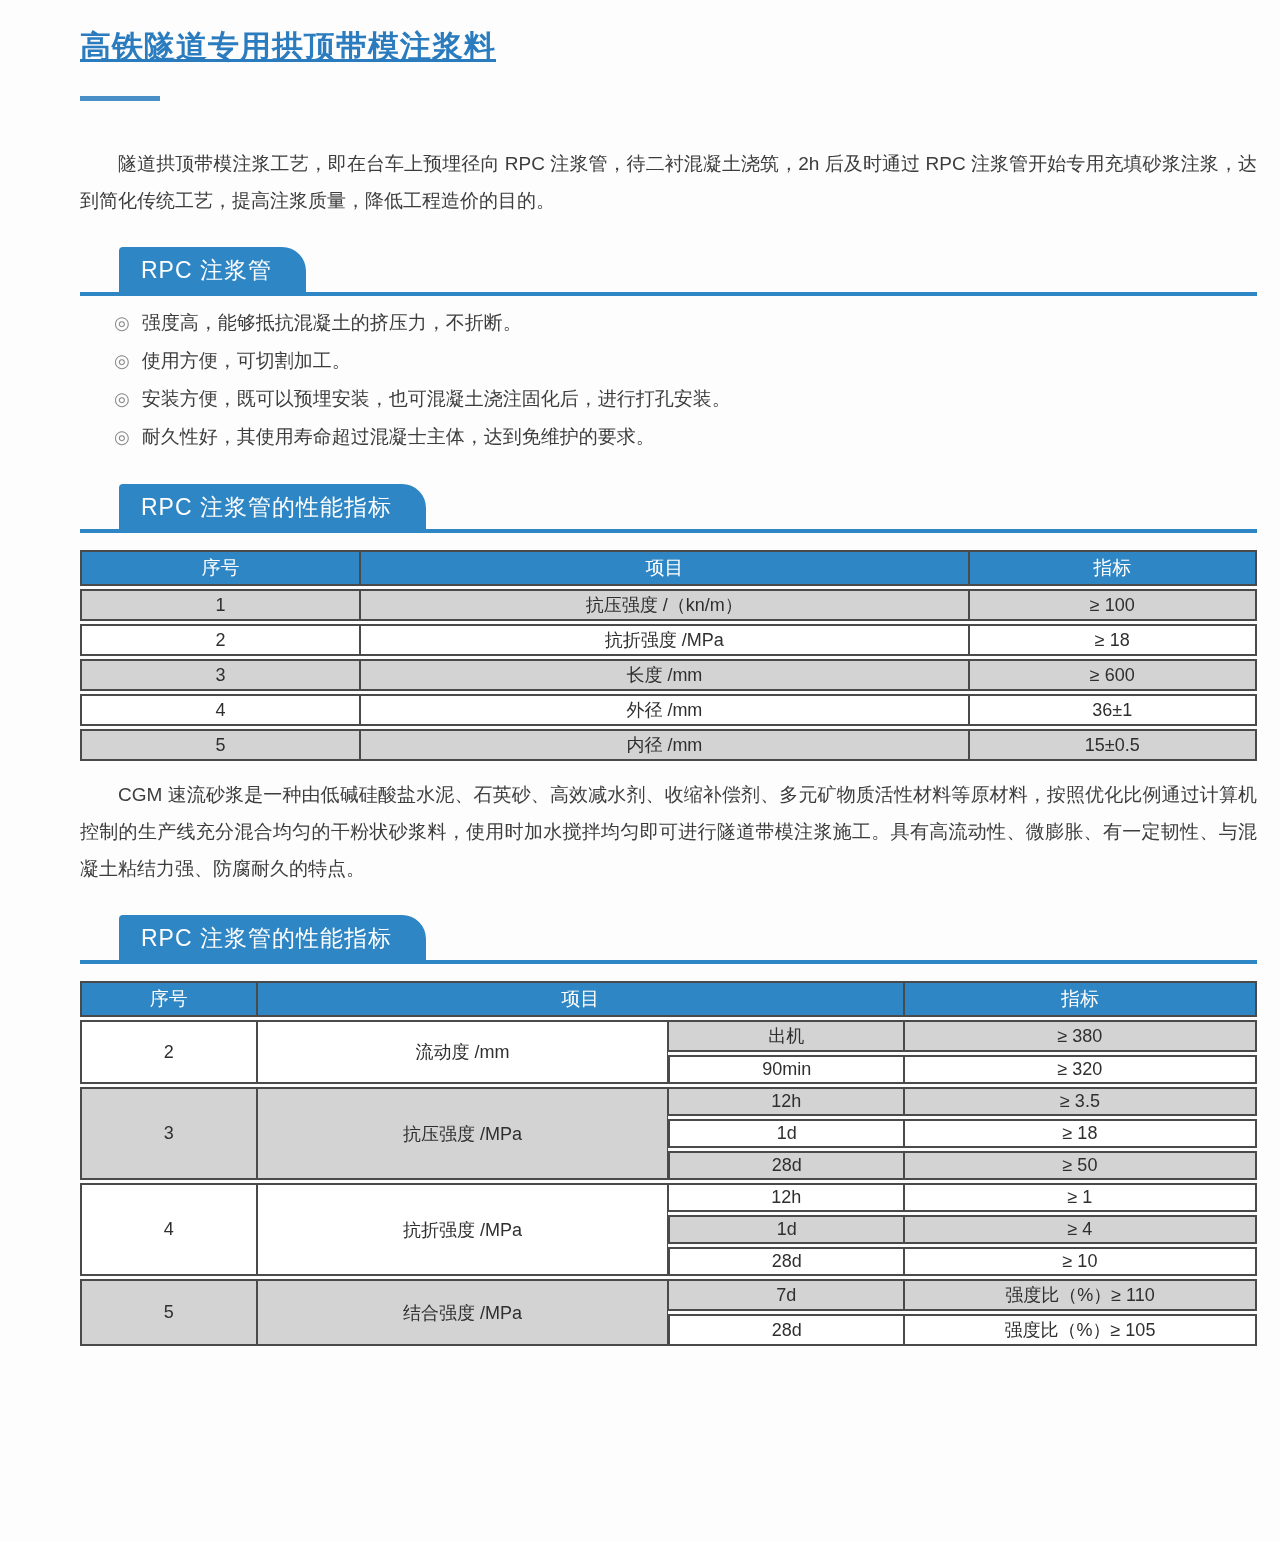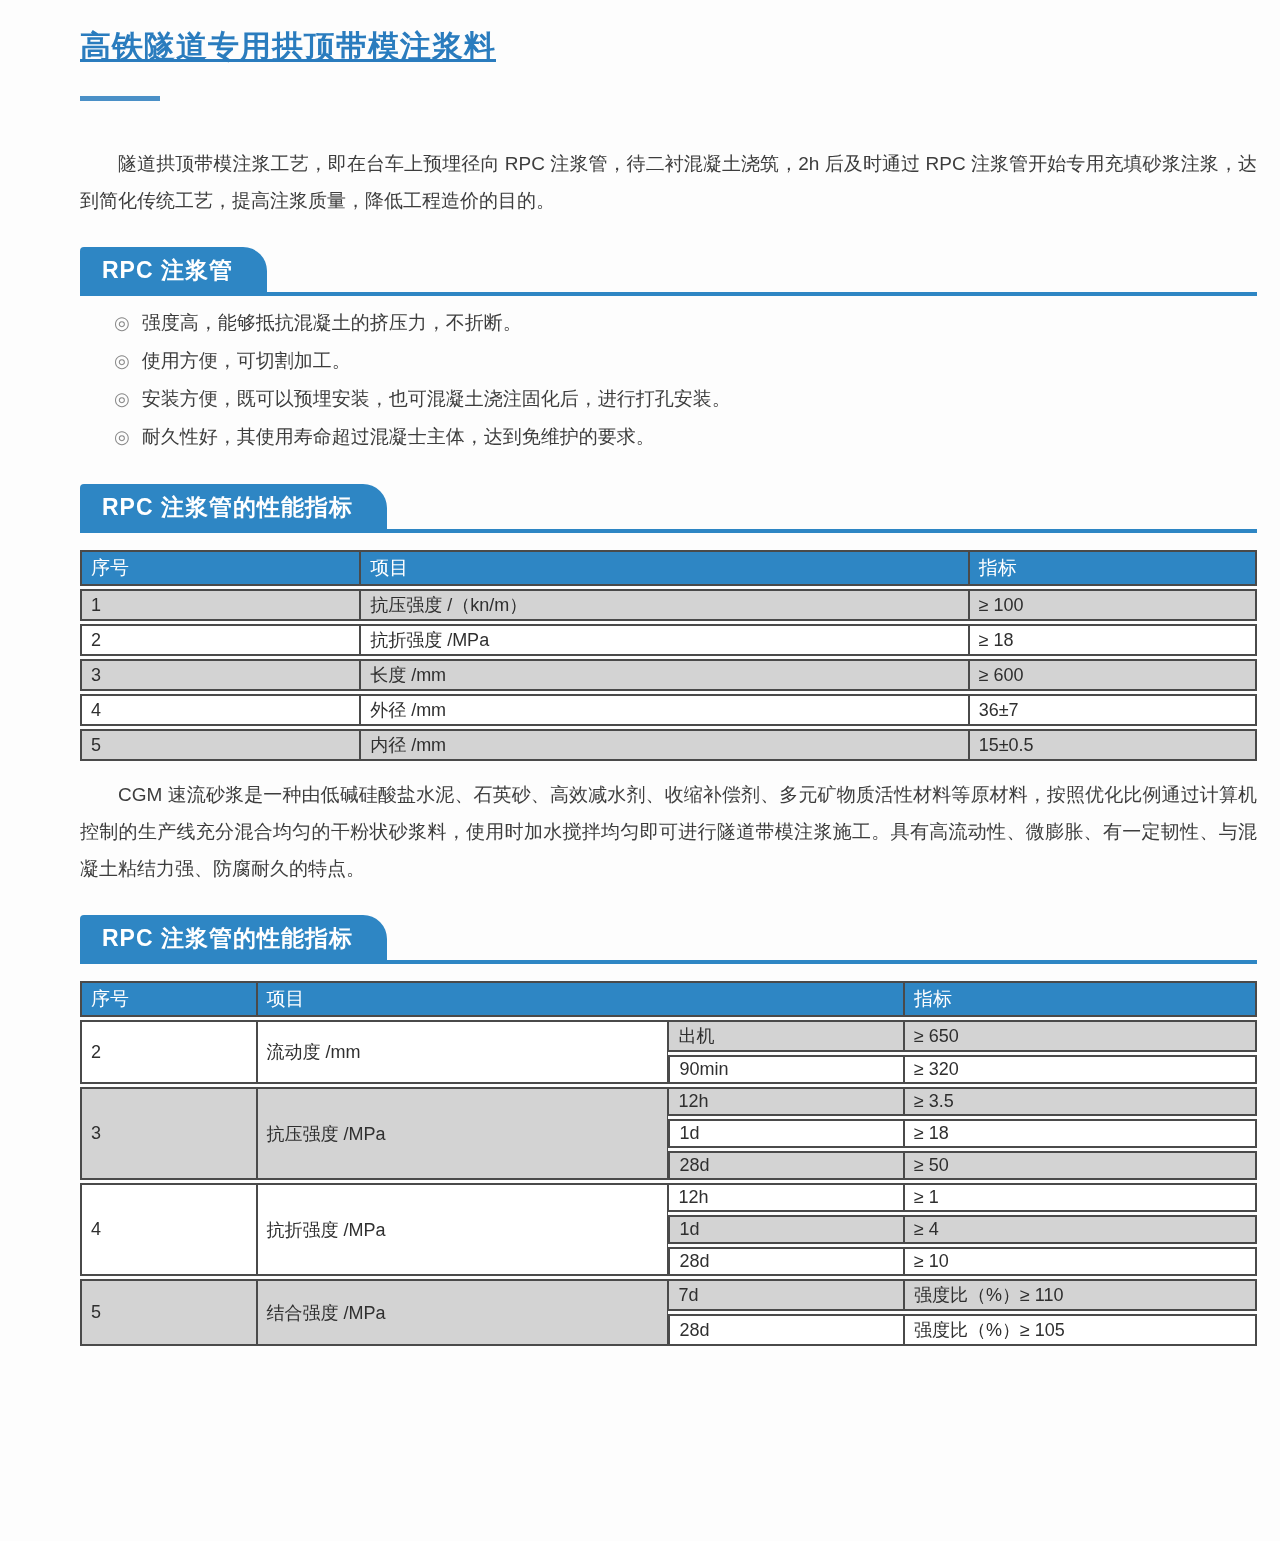--- a/index.html
+++ b/index.html
@@ -9,30 +9,30 @@
   .content { width:1177px; }
 
   .title { font-size:31px; font-weight:bold; color:#2a7cbe; margin:0; letter-spacing:1px;text-decoration:underline; }
   .title-underline { width:80px; height:5px; background:#4a90c7; margin-top:28px; }
 
   .para { font-size:19px; line-height:37px; text-indent:2em; margin:0; text-align:justify; color:#3d3d3d; }
   .intro { margin-top:44px; }
   .after-banner { margin-top:12px; }
 
   .banner { border-bottom:4px solid #2e86c4; margin-top:28px; line-height:0; }
-  .tab { display:inline-block; background:#2e86c4; color:#ffffff; font-size:23px; font-weight:bold;
-         line-height:1; padding:12px 34px 10px 22px; border-radius:4px 24px 0 0; letter-spacing:1px; }
+  .tab { display:inline-block; background:#2e86c4; color:#ffffff; font-size:23px; font-weight:normal;
+         line-height:1; padding:12px 34px 10px 22px; border-radius:4px 24px 0 0; letter-spacing:1px;margin-left:39px; }
 
   .bullets { list-style:none; margin:8px 0 0 0; padding:0 0 0 34px; }
   .bullets li { font-size:19px; line-height:38px; }
   .bullets .sym { color:#8a8a8a; margin-right:12px; font-size:18px; }
 
   table { width:100%; border-collapse:separate; border-spacing:0 3px; table-layout:fixed; margin-top:14px; }
   th, td { border:1px solid #4a4a4a; border-top-width:2px; border-bottom-width:2px;
-           text-align:left; vertical-align:middle; font-size:18px; padding:2px 9px;
+           text-align:center; vertical-align:middle; font-size:18px; padding:2px 9px;
            height:27px; color:#2f2f2f; font-weight:normal; box-sizing:border-box; }
   tr > *:first-child { border-left-width:2px; }
   tr > *:last-child  { border-right-width:2px; }
   thead th { background:#2e86c4; color:#ffffff; font-size:19px; height:36px; }
   td.gray  { background:#d3d3d3; }
   td.white { background:#ffffff; }
 </style>
 </head>
 <body>
 
@@ -82,21 +82,21 @@
             <td class="white">≥ 18</td>
           </tr>
           <tr>
             <td class="gray">3</td>
             <td class="gray">长度 /mm</td>
             <td class="gray">≥ 600</td>
           </tr>
           <tr>
             <td class="white">4</td>
             <td class="white">外径 /mm</td>
-            <td class="white">36±7</td>
+            <td class="white">36±1</td>
           </tr>
           <tr>
             <td class="gray">5</td>
             <td class="gray">内径 /mm</td>
             <td class="gray">15±0.5</td>
           </tr>
         </tbody>
       </table>
 
     <p class="para after-banner">CGM 速流砂浆是一种由低碱硅酸盐水泥、石英砂、高效减水剂、收缩补偿剂、多元矿物质活性材料等原材料，按照优化比例通过计算机控制的生产线充分混合均匀的干粉状砂浆料，使用时加水搅拌均匀即可进行隧道带模注浆施工。具有高流动性、微膨胀、有一定韧性、与混凝土粘结力强、防腐耐久的特点。</p>
@@ -116,21 +116,21 @@
             <th>序号</th>
             <th colspan="2">项目</th>
             <th>指标</th>
           </tr>
         </thead>
         <tbody>
           <tr>
             <td class="white" rowspan="2">2</td>
             <td class="white" rowspan="2">流动度 /mm</td>
             <td class="gray">出机</td>
-            <td class="gray">≥ 650</td>
+            <td class="gray">≥ 380</td>
           </tr>
           <tr>
             <td class="white">90min</td>
             <td class="white">≥ 320</td>
           </tr>
           <tr>
             <td class="gray" rowspan="3">3</td>
             <td class="gray" rowspan="3">抗压强度 /MPa</td>
             <td class="gray">12h</td>
             <td class="gray">≥ 3.5</td>

